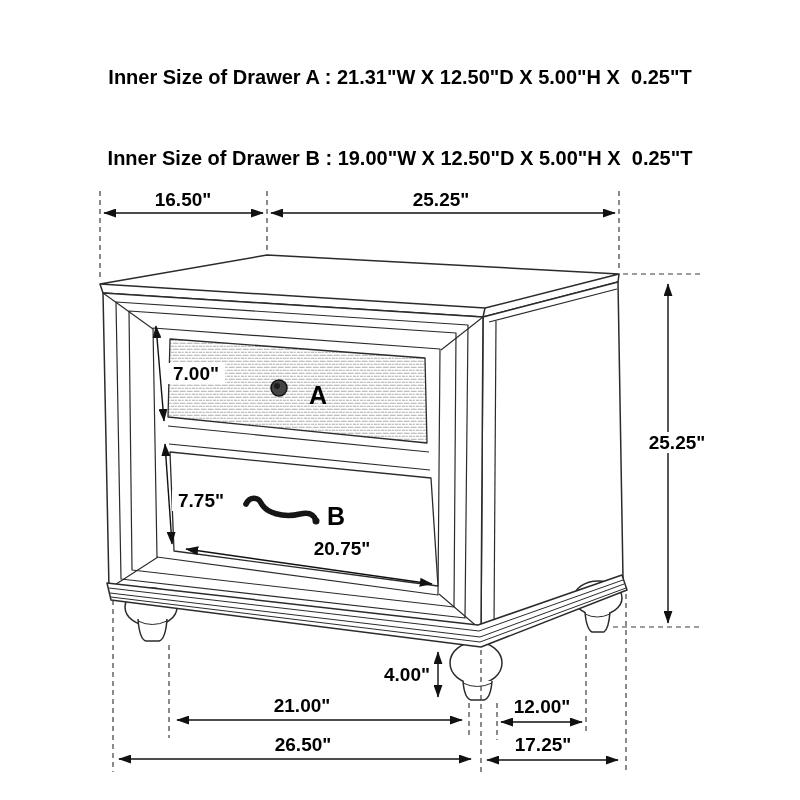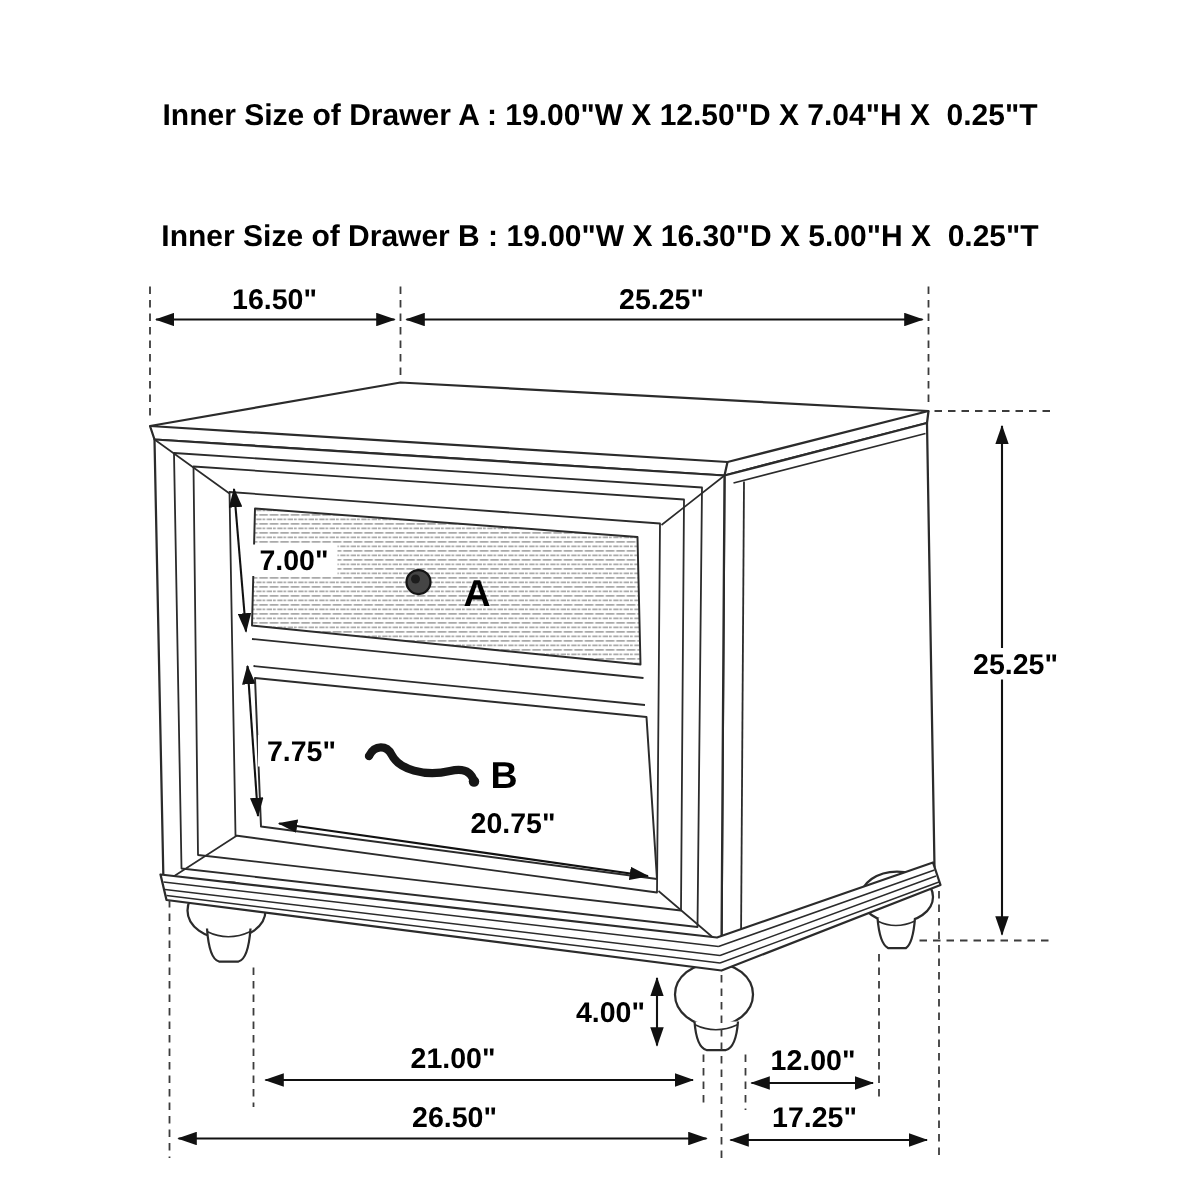--- a/index.html
+++ b/index.html
@@ -9,22 +9,22 @@
        font-size:20px;font-weight:bold;color:#000;line-height:27px;white-space:pre;}
   svg text{font-family:"Liberation Sans",sans-serif;font-weight:bold;font-size:19px;fill:#000;}
   svg text.part{font-size:25px;}
 </style>
 </head>
 <body>
 
 <div class="page">
 
   <div class="hdr">
-    <div>Inner Size of Drawer A : 19.00"W X 12.50"D X 7.04"H X  0.25"T</div>
-    <div>Inner Size of Drawer B : 19.00"W X 16.30"D X 5.00"H X  0.25"T</div>
+    <div>Inner Size of Drawer A : 21.31"W X 12.50"D X 5.00"H X  0.25"T</div>
+    <div>Inner Size of Drawer B : 19.00"W X 12.50"D X 5.00"H X  0.25"T</div>
   </div>
 
   <svg width="800" height="800" viewBox="0 0 800 800">
     <defs>
       <marker id="ah" markerWidth="13" markerHeight="9" refX="12.2" refY="4.5" orient="auto-start-reverse" markerUnits="userSpaceOnUse">
         <path d="M0,0 L13,4.5 L0,9 Z" fill="#111"></path>
       </marker>
       <pattern id="cane" width="7" height="6" patternUnits="userSpaceOnUse">
         <path d="M0,1.2 H3.6 M4.8,1.2 H7 M0,4.2 H1.8 M2.8,4.2 H6.4" stroke="#aaaaaa" stroke-width="1.1" fill="none"></path>
       </pattern>

